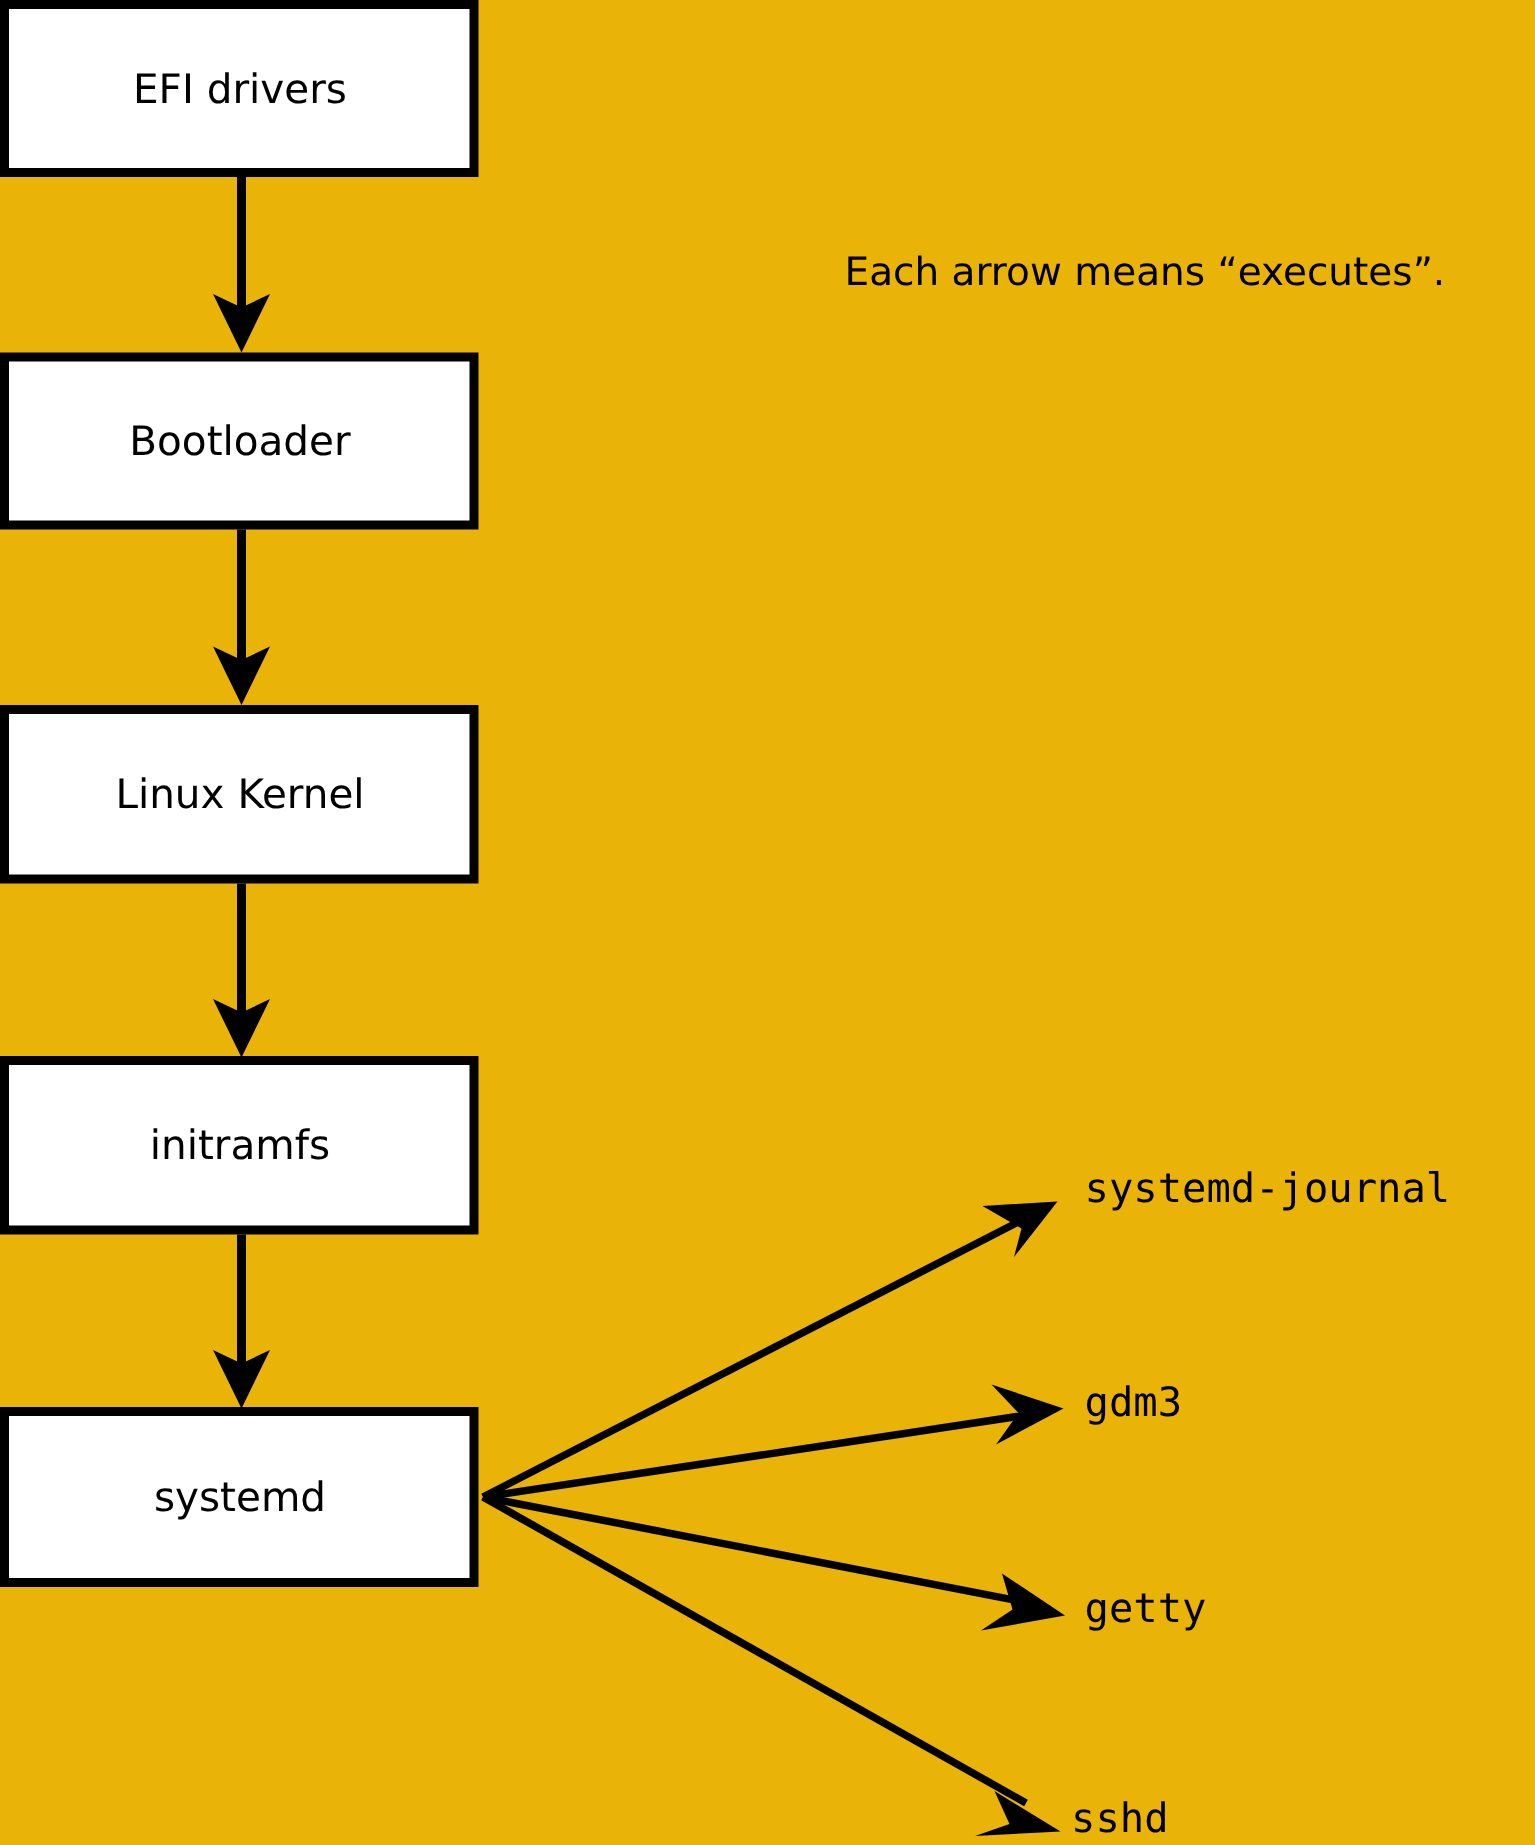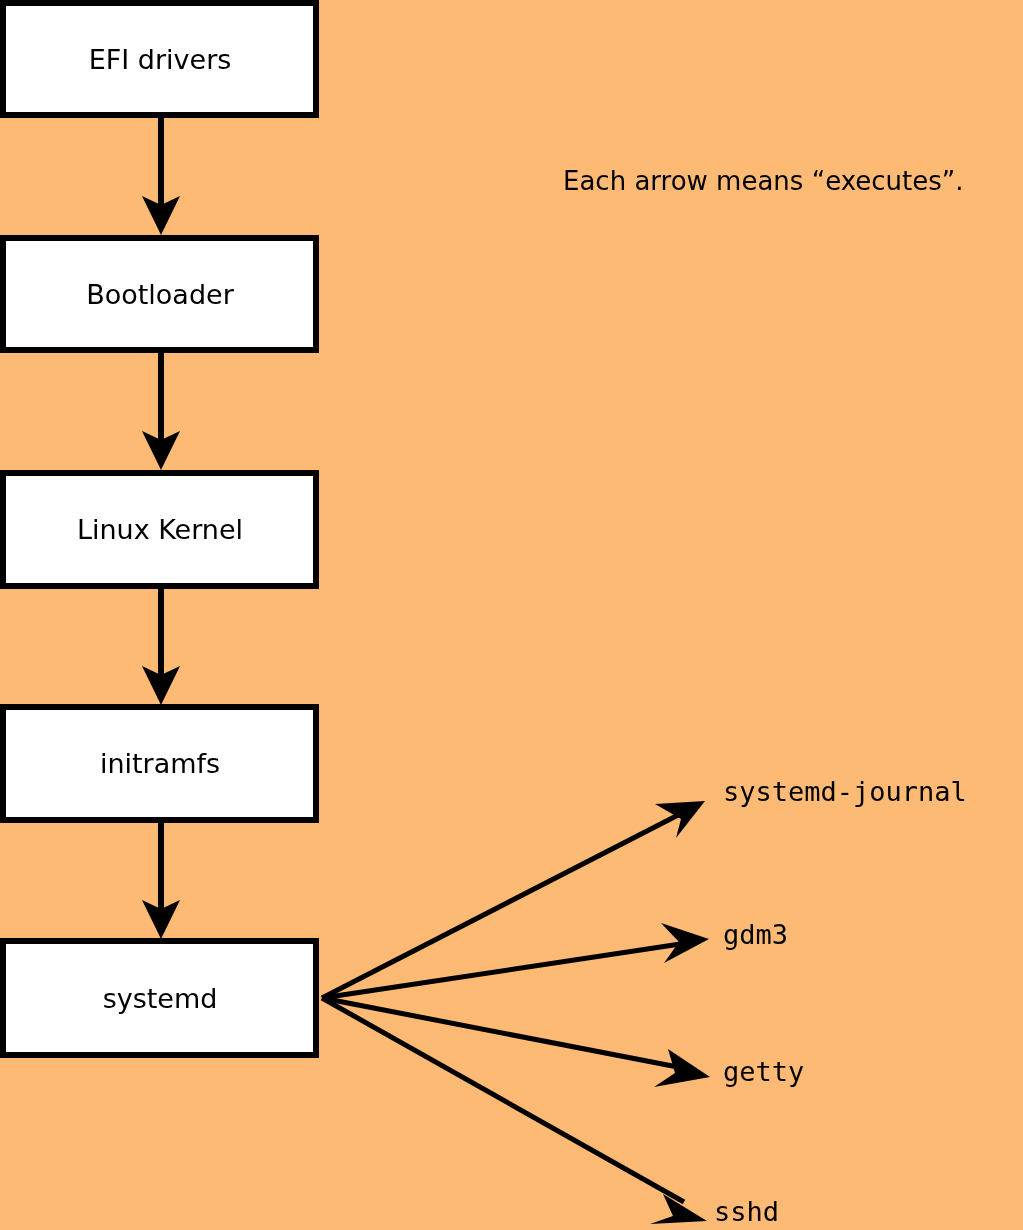--- a/index.html
+++ b/index.html
@@ -8,21 +8,21 @@
     padding: 0;
     background: #ffffff;
   }
   body {
     font-family: "DejaVu Sans", "Liberation Sans", sans-serif;
   }
   #canvas {
     position: relative;
     width: 1023px;
     height: 1230px;
-    background: #fdba74;
+    background: #eab308;
     overflow: hidden;
   }
   #diagram-svg {
     position: absolute;
     top: 0;
     left: 0;
     width: 1023px;
     height: 1230px;
     display: block;
   }

